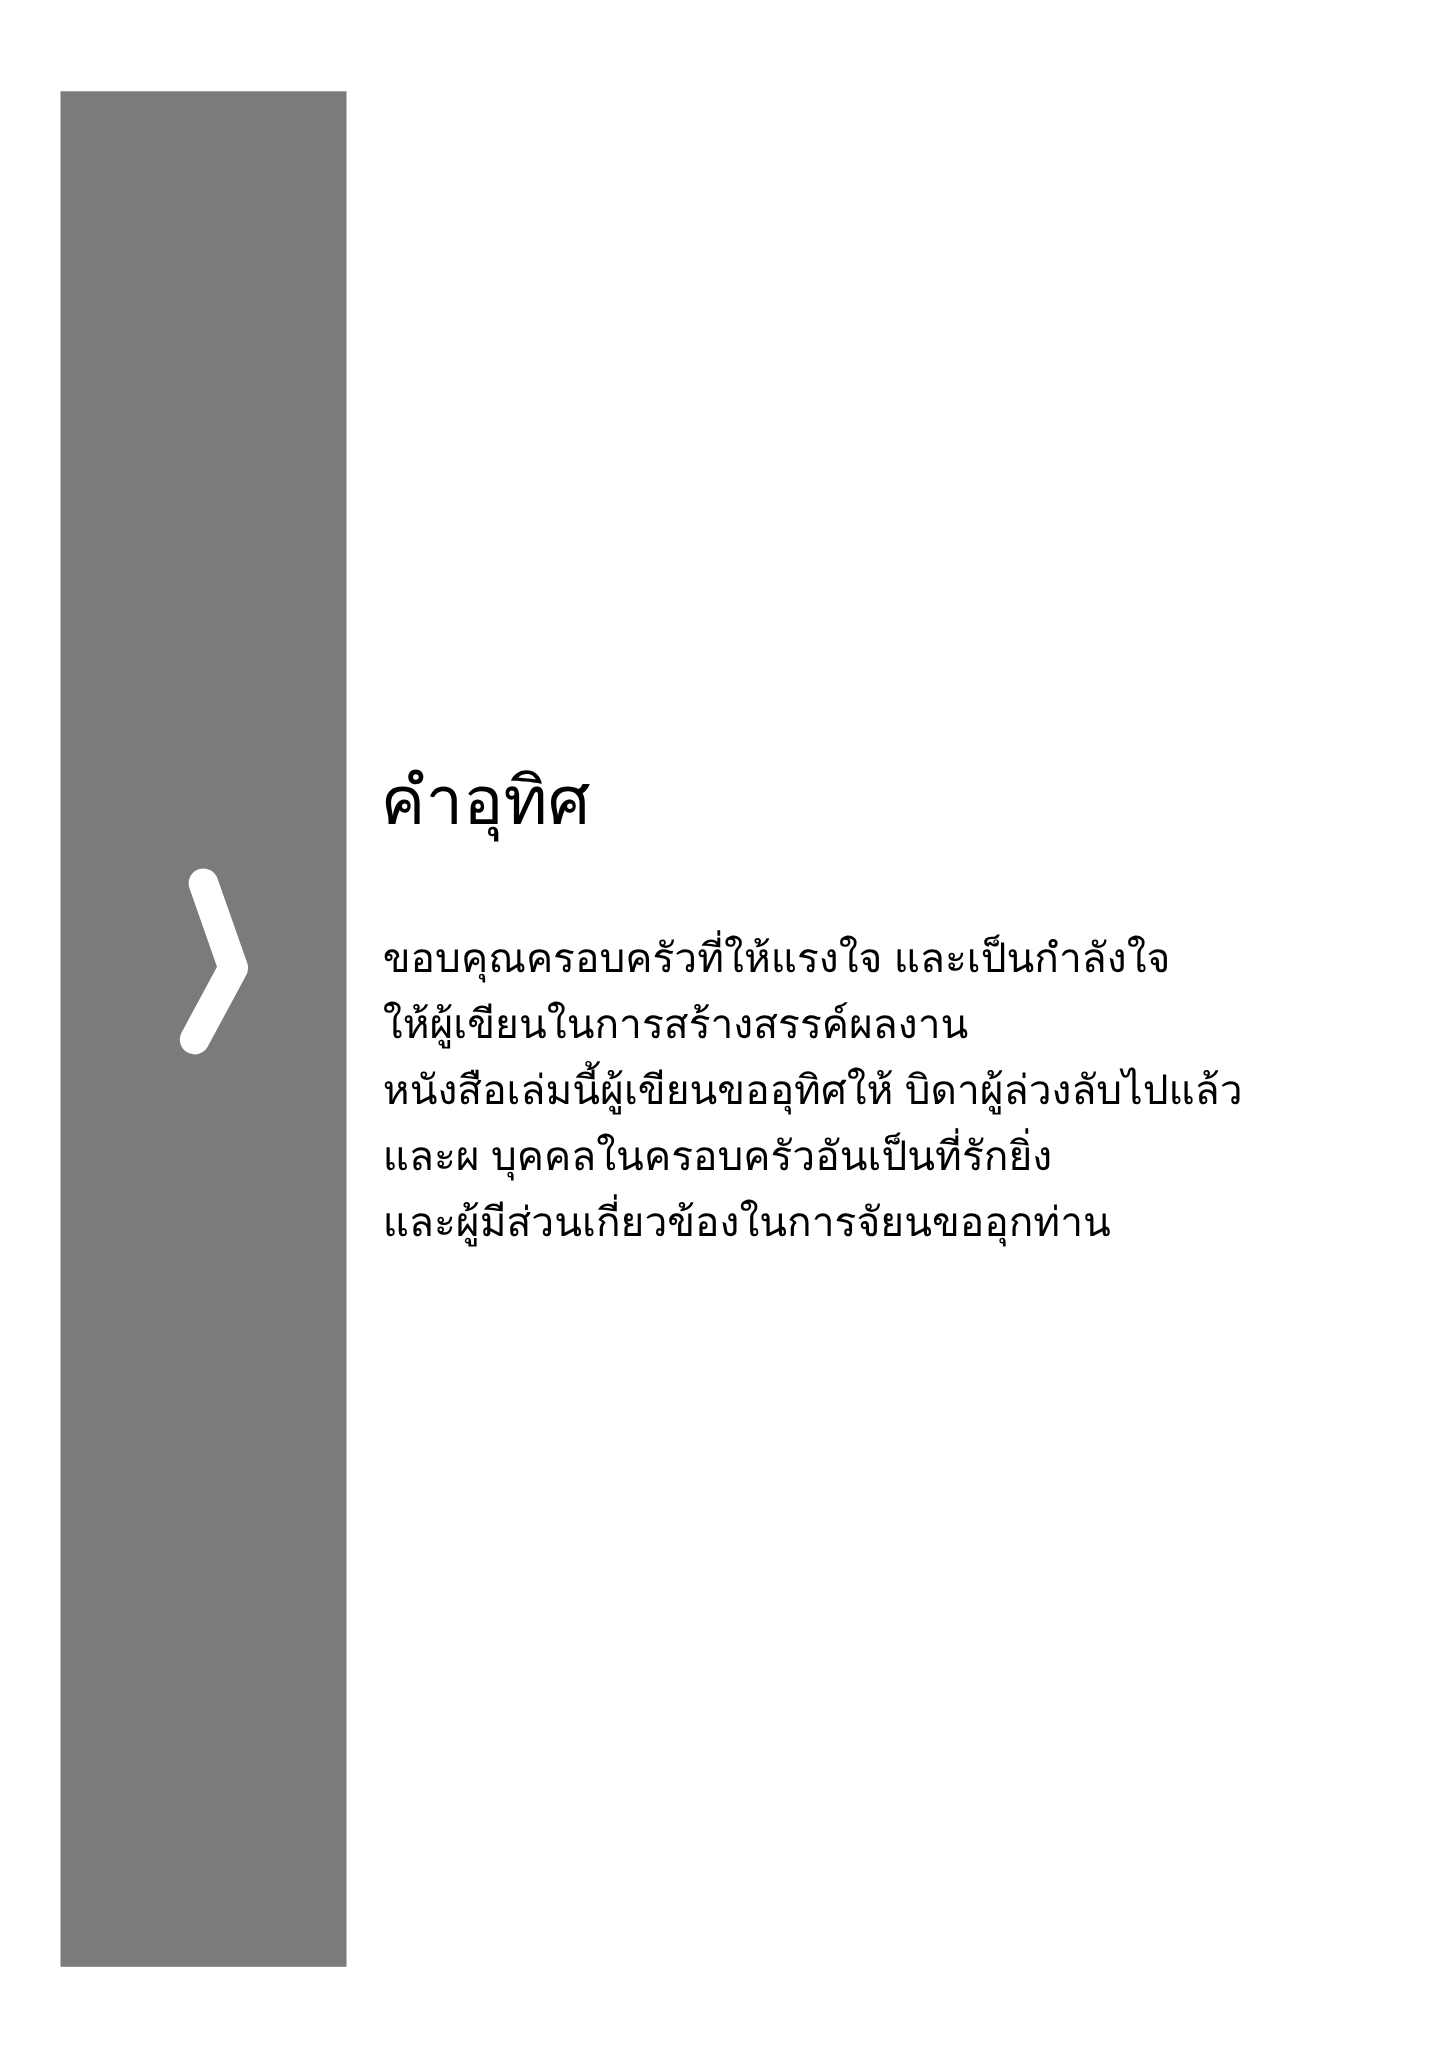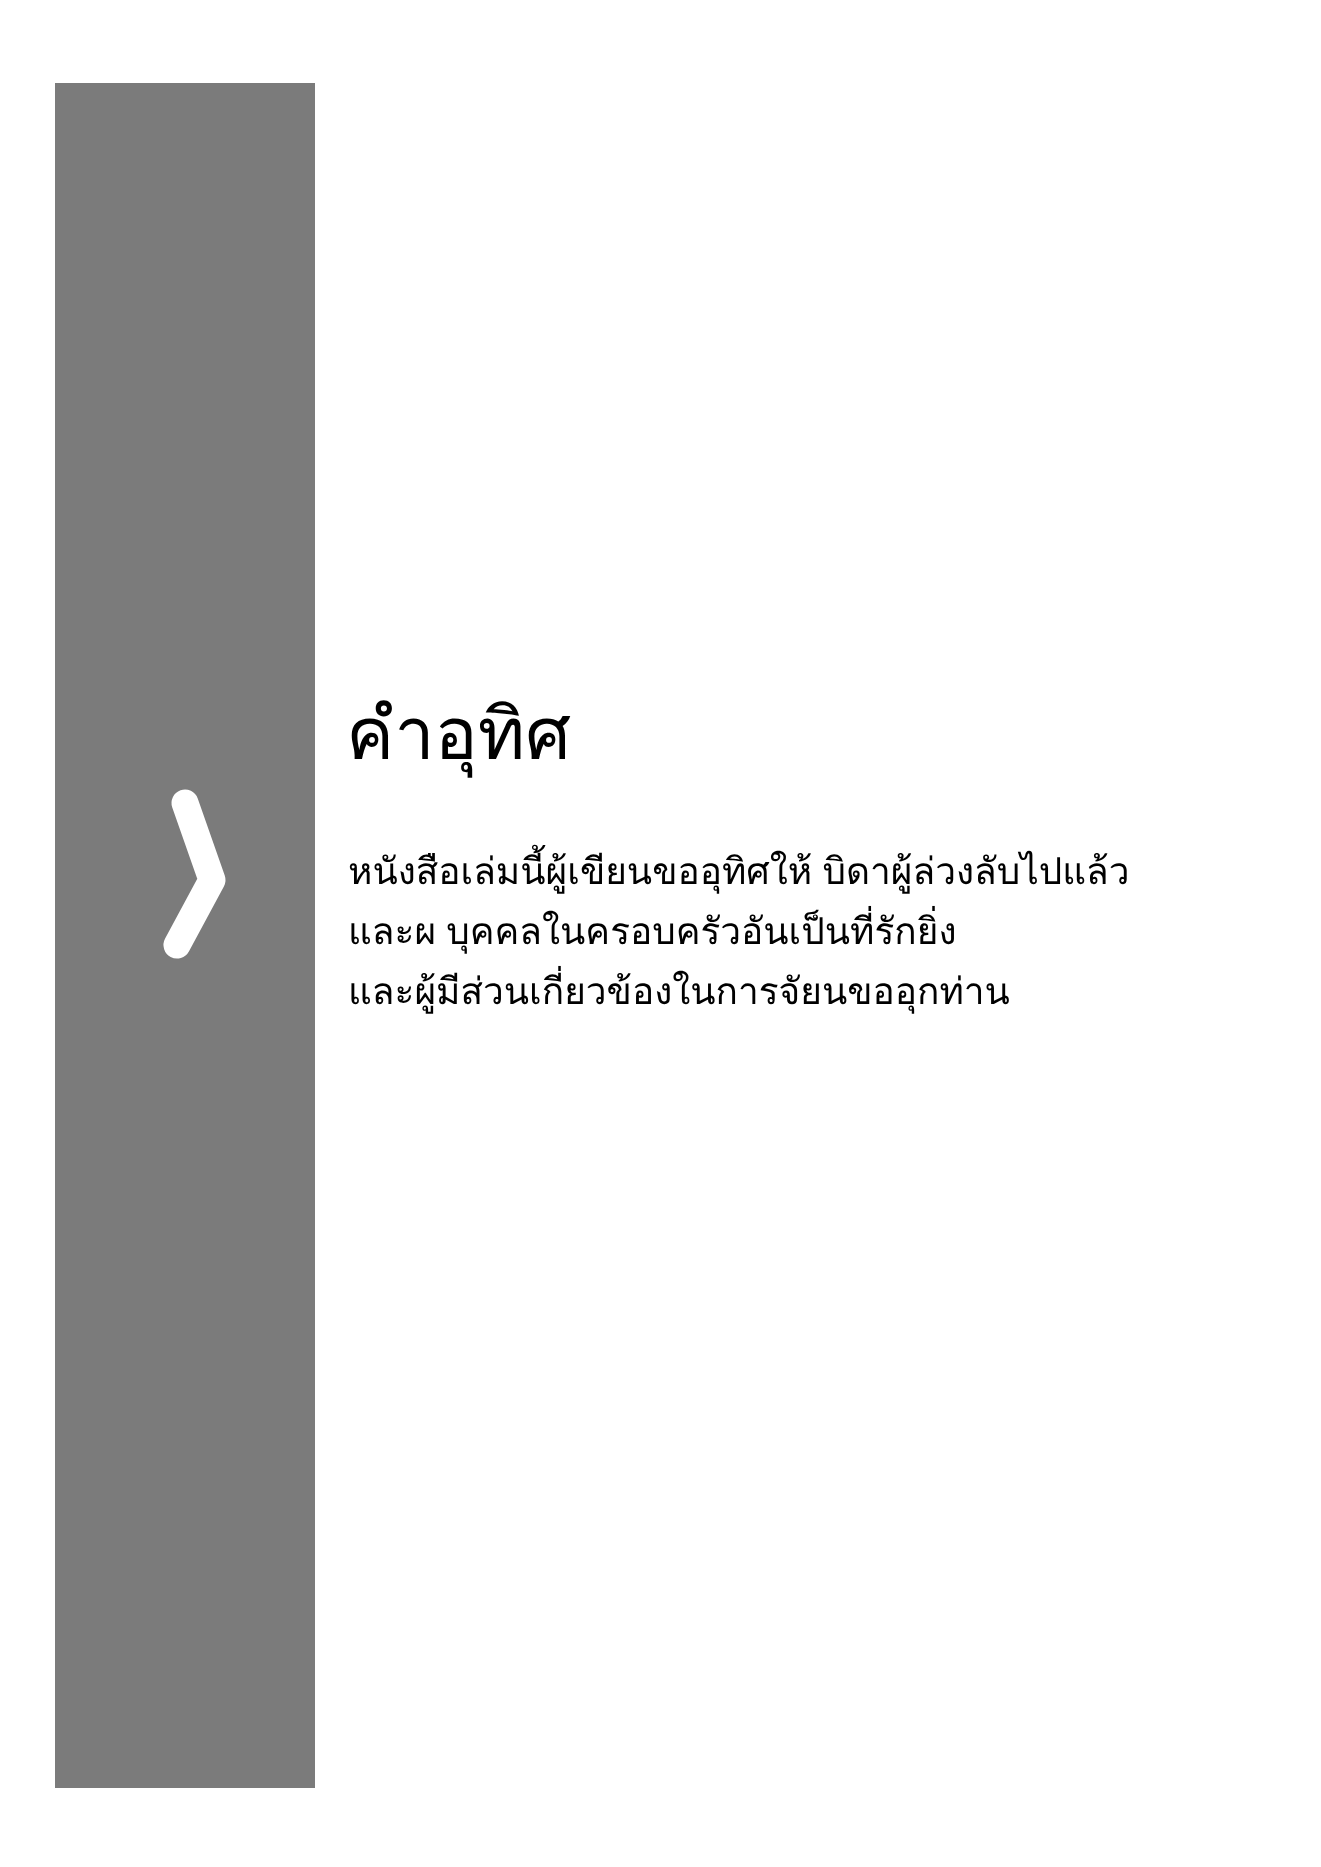--- a/index.html
+++ b/index.html
@@ -31,21 +31,21 @@
     left: 140px;
     top: 775px;
     width: 120px;
     height: 210px;
   }
   .page-title {
     position: absolute;
     left: 346px;
     top: 693px;
     margin: 0;
-    font-size: 72px;
+    font-size: 61px;
     font-weight: 400;
     line-height: 1.15;
     color: #000000;
     white-space: nowrap;
   }
   .body-lines {
     position: absolute;
     left: 348px;
     top: 842px;
     font-size: 37px;
@@ -65,18 +65,20 @@
 
   <div class="accent-bar" style="background: rgb(123, 123, 123);"></div>
 
   <svg class="chevron-svg" viewBox="0 0 120 210" xmlns="http://www.w3.org/2000/svg">
     <polyline class="chevron-stroke" points="45,28 72,105 37,170" fill="none" stroke="#ffffff" stroke-width="27" stroke-linecap="round" stroke-linejoin="round"></polyline>
   </svg>
 
   <h1 class="page-title" style="color: rgb(0, 0, 0);">คำอุทิศ</h1>
 
   <div class="body-lines" style="color: rgb(0, 0, 0);">
+    <div class="line">ขอบคุณครอบครัวที่ให้แรงใจ และเป็นกำลังใจ</div>
+    <div class="line">ให้ผู้เขียนในการสร้างสรรค์ผลงาน</div>
     <div class="line">หนังสือเล่มนี้ผู้เขียนขออุทิศให้ บิดาผู้ล่วงลับไปแล้ว</div>
     <div class="line">และผ บุคคลในครอบครัวอันเป็นที่รักยิ่ง</div>
     <div class="line">และผู้มีส่วนเกี่ยวข้องในการจัยนขออุกท่าน</div>
   </div>
 
 </div>
 
 </body></html>

